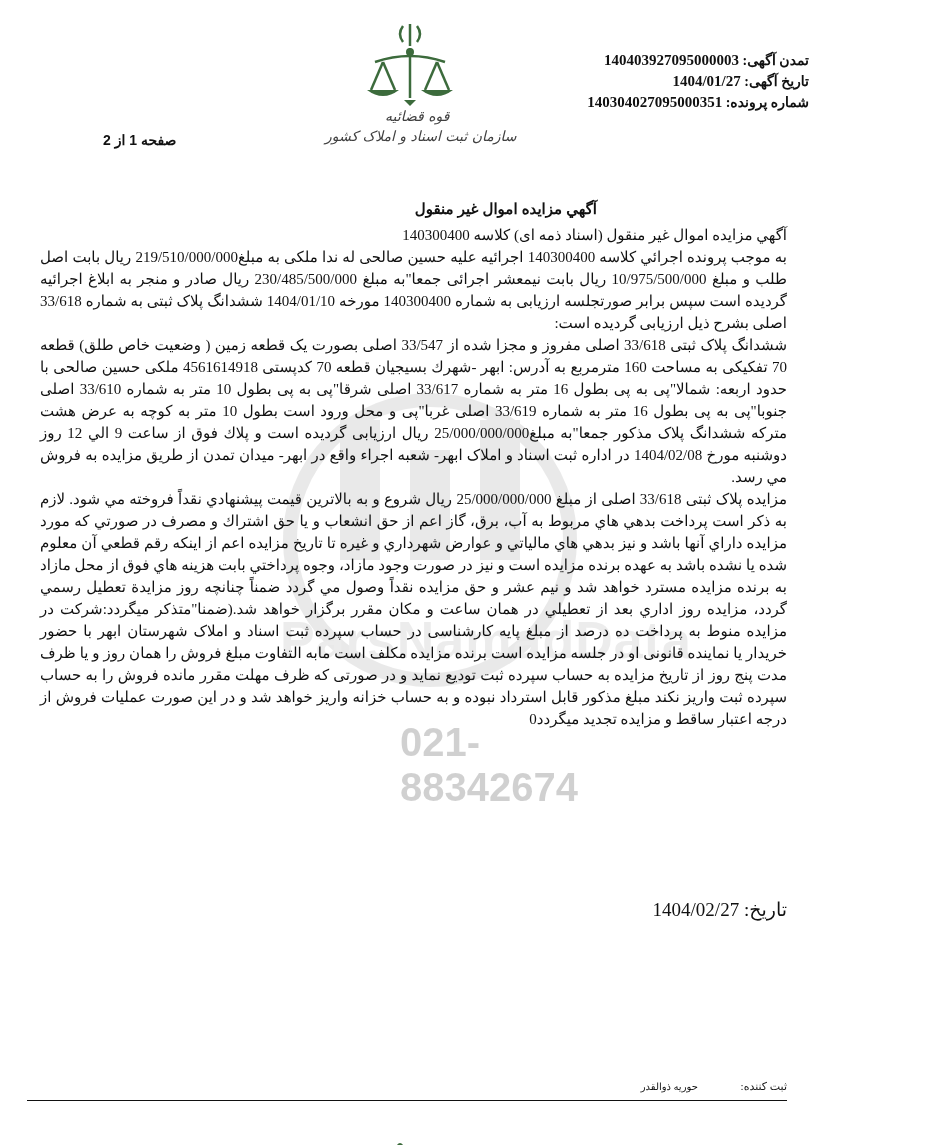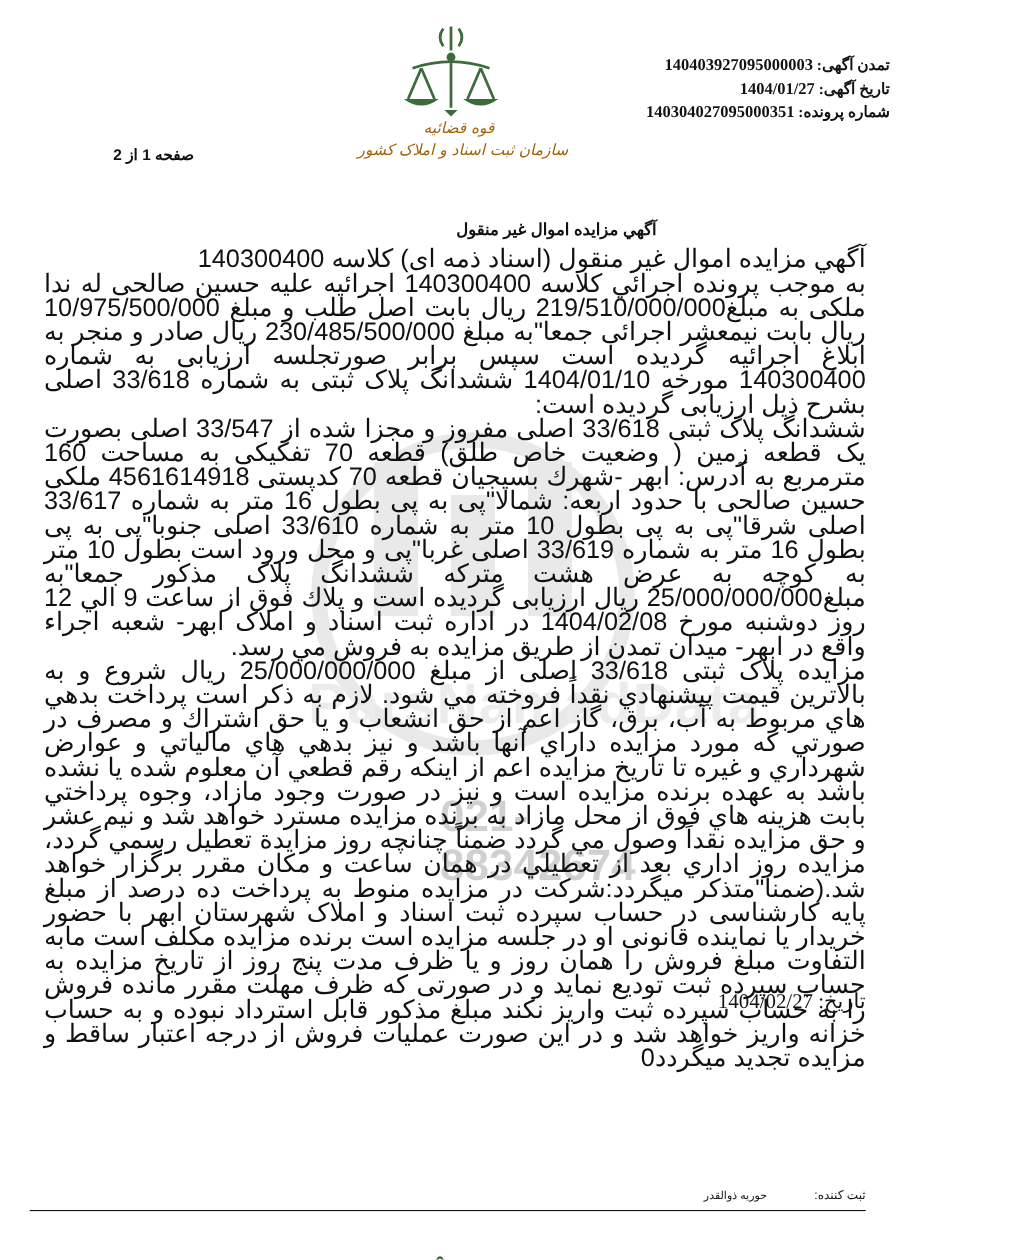--- a/index.html
+++ b/index.html
@@ -13,52 +13,52 @@
       position: absolute; left: 60px; top: 220px; width: 380px; text-align: center;
       font-family: "Liberation Sans", sans-serif; font-weight: bold; font-size: 52px;
       color: #9a9a9a; letter-spacing: 1px;
     }
     .wm-num {
       position: absolute; left: 180px; top: 330px; font-family: "Liberation Sans", sans-serif;
       font-size: 40px; color: #000000; font-weight: bold;
     }
     .logo { position: absolute; left: 355px; top: 18px; width: 110px; height: 140px; }
     .logo-text1, .logo-text2 {
-      position: absolute; font-family: "DejaVu Serif", serif; color: #a16207; direction: rtl;
+      position: absolute; font-family: "DejaVu Serif", serif; color: #404040; direction: rtl;
       font-style: italic;
     }
     .logo-text1 { left: 385px; top: 108px; font-size: 14px; }
     .logo-text2 { left: 325px; top: 128px; font-size: 14px; }
     .meta {
       position: absolute; right: 118px; top: 50px; direction: rtl; text-align: right;
       font-family: "Liberation Serif", serif; font-weight: bold; font-size: 14px; line-height: 20px;
     }
     .meta .row { white-space: nowrap; }
     .meta .val { font-size: 15px; }
     .page-num {
       position: absolute; left: 103px; top: 132px; direction: rtl;
       font-family: "Liberation Sans", sans-serif; font-weight: bold; font-size: 14px;
     }
     .title {
       position: absolute; right: 330px; top: 200px; direction: rtl;
       font-family: "Liberation Sans", sans-serif; font-weight: bold; font-size: 15px;
     }
     .body {
       position: absolute; left: 40px; right: 140px; top: 224px; direction: rtl; text-align: justify;
-      font-family: Liberation Sans, sans-serif; font-size: 23px; line-height: 22px;
+      font-family: Liberation Serif, serif; font-size: 15px; line-height: 22px;
     }
     .body p { margin: 0; }
     .body .first { text-align: right; }
     .date-line {
       position: absolute; right: 140px; top: 898px; direction: rtl;
       font-family: "Liberation Serif", serif; font-size: 19px;
     }
     .footer-reg {
       position: absolute; right: 140px; top: 1080px; direction: rtl;
-      font-family: Liberation Sans, sans-serif; font-size: 11px;
+      font-family: Liberation Serif, serif; font-size: 11px;
     }
     .footer-reg .name { margin-right: 40px; font-size: 10px; }
     .footer-line {
       position: absolute; left: 27px; right: 140px; top: 1100px; border-top: 1px solid #111;
     }
     .footer-addr {
       position: absolute; right: 140px; top: 1103px; direction: rtl;
       font-family: "Liberation Sans", sans-serif; font-size: 12px;
     }
     .bottom-logo { position: absolute; left: 390px; top: 1135px; width: 20px; height: 10px; }

